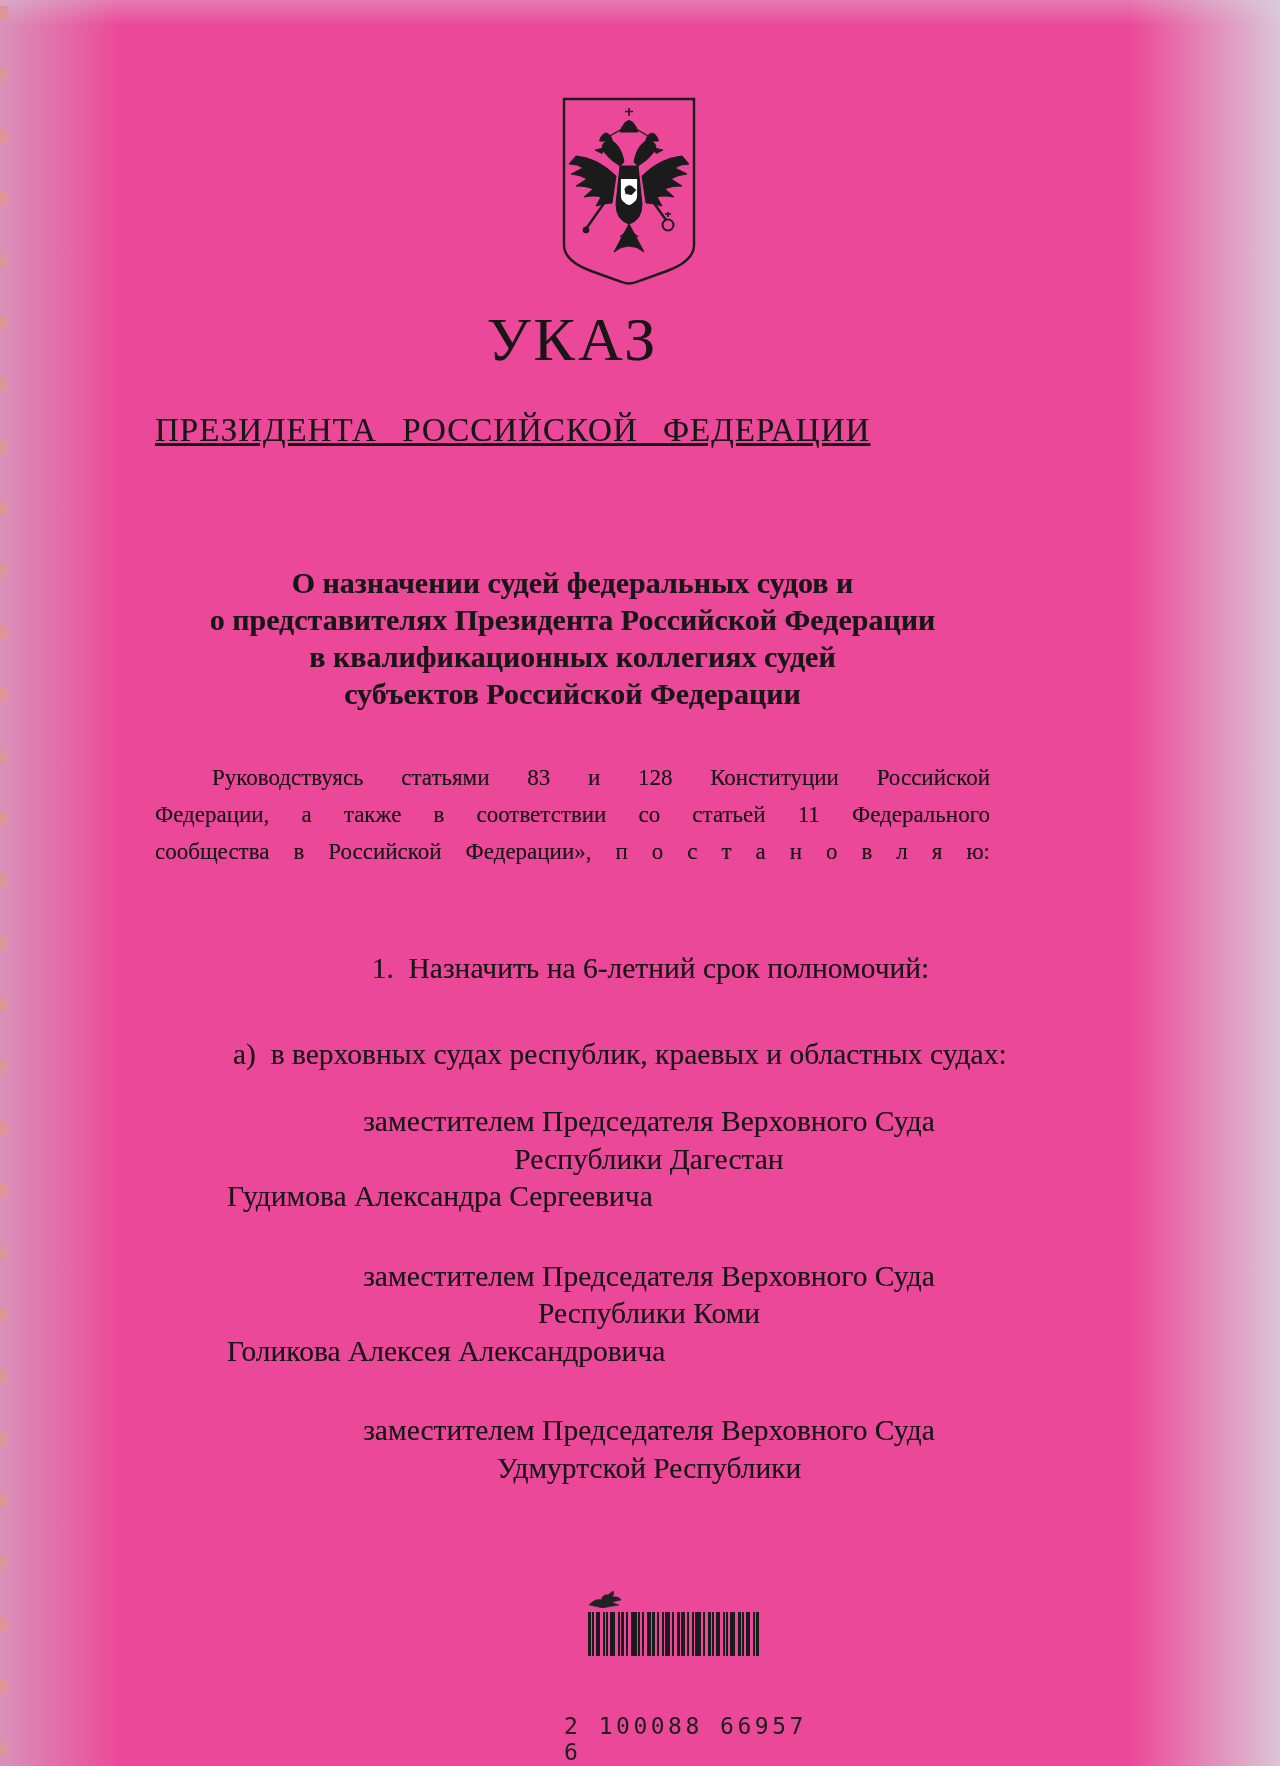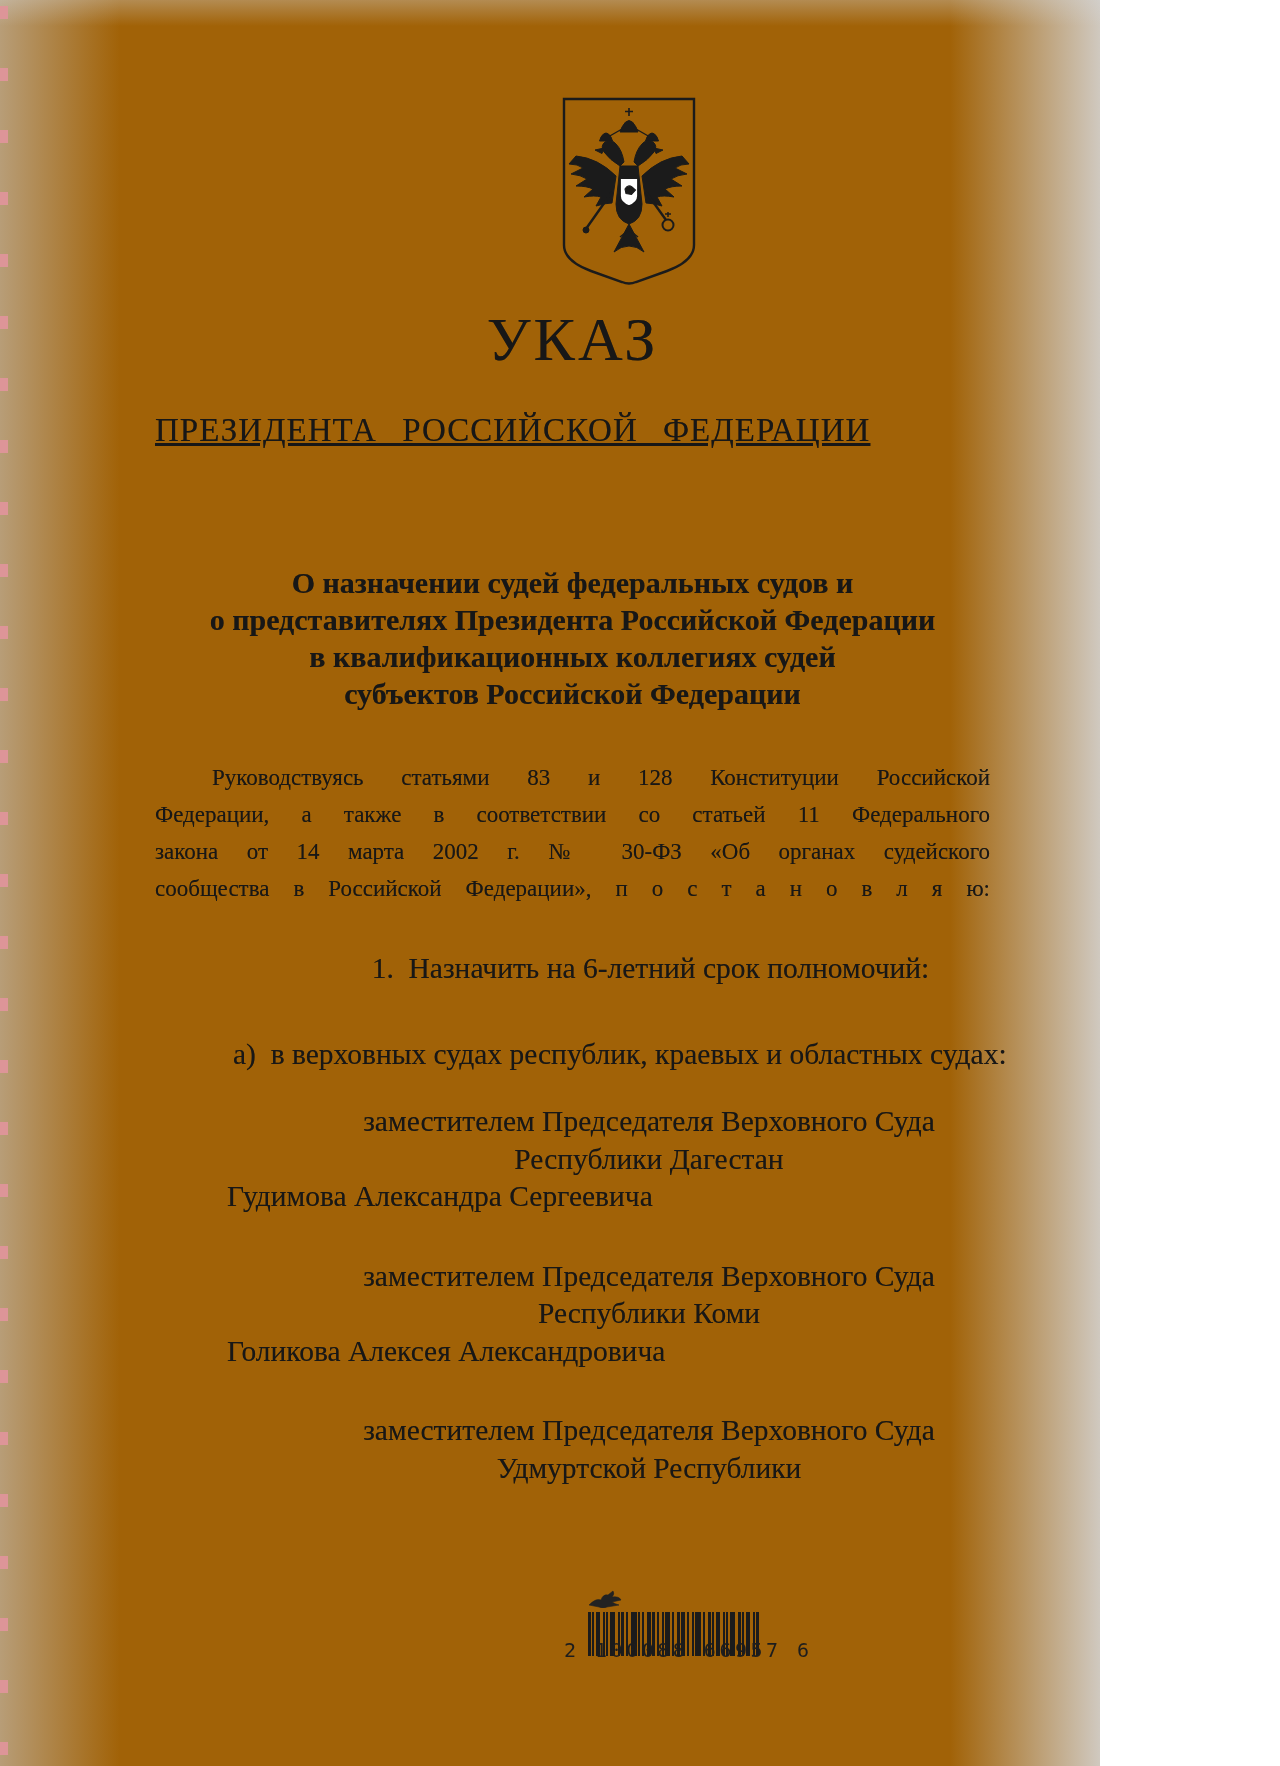--- a/index.html
+++ b/index.html
@@ -1,19 +1,19 @@
 <!DOCTYPE html>
 <html><head>
 <meta charset="utf-8">
 <style>
   html,body{margin:0;padding:0;background:#ffffff;}
   .page{
     position:relative;
-    width:1100px;height:1766px;
-    background:#a16207;
+    width:1280px;height:1766px;
+    background:#ec4899;
     overflow:hidden;
     font-family:"Liberation Serif","DejaVu Serif",serif;
     color:#171717;
   }
   
   .edge-left{position:absolute;left:0;top:0;width:120px;height:100%;
     background:linear-gradient(to right, rgba(202,206,212,0.55), rgba(255,255,255,0));pointer-events:none;}
   .edge-right{position:absolute;right:0;top:0;width:150px;height:100%;
     background:linear-gradient(to left, rgba(216,219,224,0.85), rgba(255,255,255,0));pointer-events:none;}
   .edge-top{position:absolute;left:0;top:0;width:100%;height:26px;
@@ -32,23 +32,23 @@
   .item1{top:952px;font-size:29.5px;white-space:pre-wrap;padding-left:78px;text-align:center;}
   .itemA{top:1027px;font-size:29.5px;white-space:pre-wrap;padding-left:78px;margin-top:11px;}
   .appointments{top:1103px;font-size:29.5px;line-height:37.5px;}
   .entry{margin-bottom:42px;}
   .pos-line{padding-left:153px;text-align:center;}
   .name-line{padding-left:72px;}
   .soft{text-shadow:0 0 0.6px rgba(0,0,0,0.4);}
   .bc-glyph{position:absolute;left:588px;top:1588px;width:34px;height:20px;}
   .bc-bars{position:absolute;left:588px;top:1612px;width:182px;height:44px;}
   .bc-bars rect{fill:#1b1b1b;}
-  .bc-number{position:absolute;left:564px;top:1638px;width:260px;
+  .bc-number{position:absolute;left:564px;top:1713px;width:260px;
     font-family:"DejaVu Sans Mono","Liberation Mono",monospace;
-    font-size:20px;letter-spacing:3.5px;color:#1d1d1d;}
+    font-size:23px;letter-spacing:3.5px;color:#1d1d1d;}
 </style>
 </head>
 <body>
 
 <div class="page">
 
   <div class="edge-left"></div>
   <div class="edge-right"></div>
   <div class="edge-top"></div>
   <div class="red-ticks"></div>
@@ -88,21 +88,20 @@
   <div class="col heading soft">
     <div>О назначении судей федеральных судов и</div>
     <div>о представителях Президента Российской Федерации</div>
     <div>в квалификационных коллегиях судей</div>
     <div>субъектов Российской Федерации</div>
   </div>
 
   <div class="col preamble soft">
     <div class="jline indent">Руководствуясь статьями 83 и 128 Конституции Российской</div>
     <div class="jline">Федерации, а также в соответствии со статьей 11 Федерального</div>
-    <div class="jline">закона от 14 марта 2002 г. № 30-ФЗ «Об органах судейского</div>
     <div class="jline">сообщества в Российской Федерации», п о с т а н о в л я ю:</div>
   </div>
 
   <div class="col item1 soft">1.  Назначить на 6-летний срок полномочий:</div>
   <div class="col itemA soft">а)  в верховных судах республик, краевых и областных судах:</div>
 
   <div class="col appointments soft">
     <div class="entry">
       <div class="pos-line">заместителем Председателя Верховного Суда</div>
       <div class="pos-line">Республики Дагестан</div>

